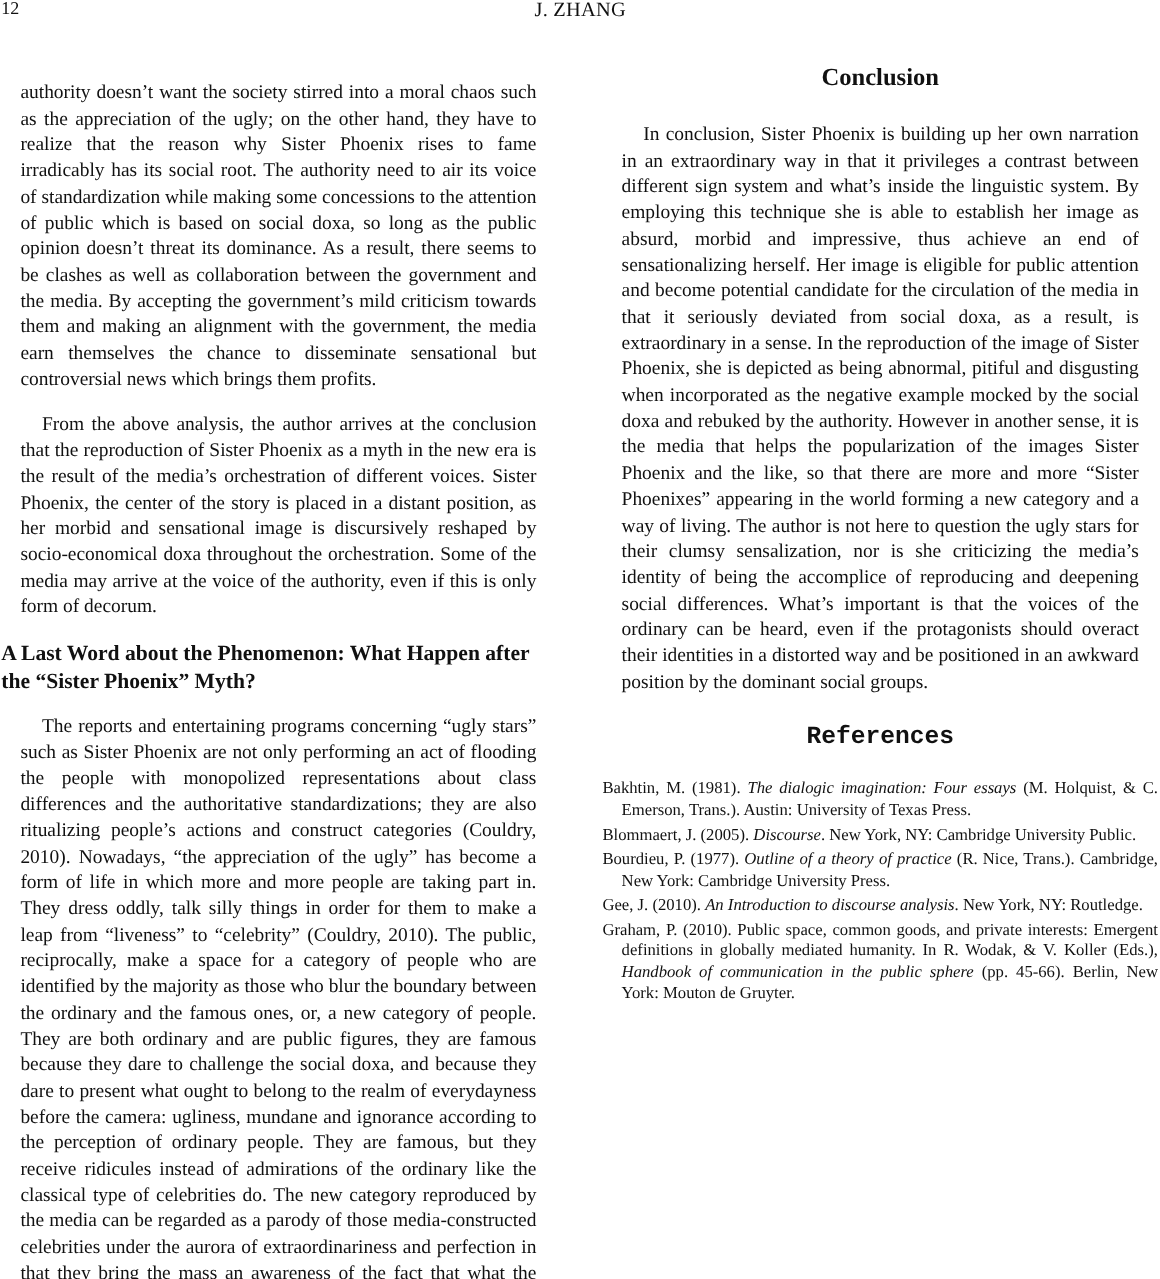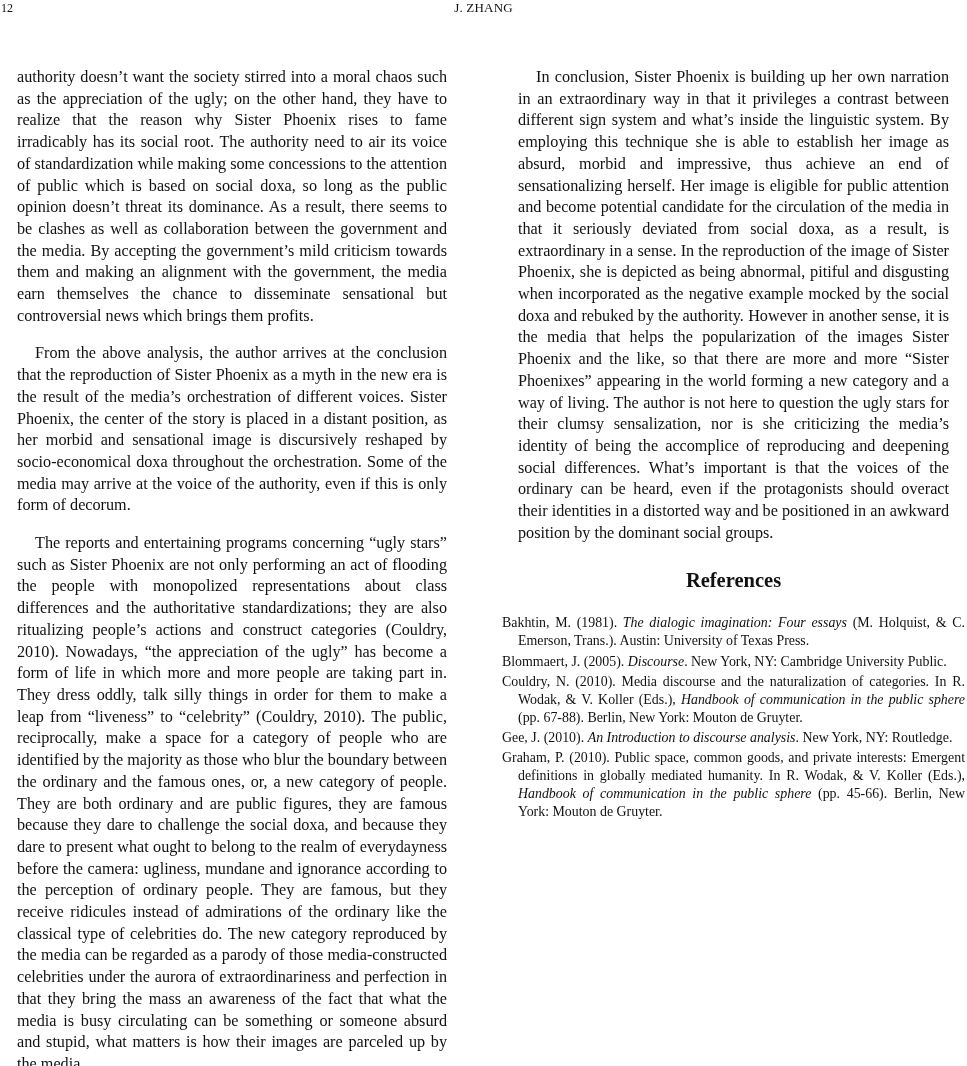--- a/index.html
+++ b/index.html
@@ -5,66 +5,68 @@
   html, body { margin: 0; padding: 0; background: #ffffff; }
   body {
     width: 967px; height: 1066px; position: relative; overflow: hidden;
     font-family: "Liberation Serif", "DejaVu Serif", serif;
     color: #111111;
   }
   .running-head {
     position: absolute; top: 0; left: 0; width: 967px; height: 20px;
     font-size: 14px; line-height: 16px;
   }
-  .page-number { position: absolute; left: 1px; top: 0; font-size: 12px; }
-  .author-head { position: absolute; left: 0; width: 967px; top: 0; text-align: center; font-size: 13px; letter-spacing: 0.2px; }
+  .page-number { position: absolute; left: 1px; top: 0; font-size: 15px; }
+  .author-head { position: absolute; left: 0; width: 967px; top: 0; text-align: center; font-size: 17px; letter-spacing: 0.2px; }
 
   .col {
     position: absolute; top: 51px; text-align: justify;
     font-size: 16.2px; line-height: 21.7px;
   }
   .col-left { left: 1px; width: 462px; }
   .col-right { left: 502px; width: 463px; top: 51px; }
   p { margin: 16px; }
   .indent { text-indent: 18px; }
 
   .section-heading-left {
     font-weight: bold; font-size: 18px; line-height: 23px; text-align: left;
     margin: 11px 0 9px 0;
   }
   .section-heading-center {
     font-weight: bold; font-size: 20.5px; line-height: 28px; text-align: center;
     margin: 0;
   }
   .conclusion-heading { margin-top: 0; margin-bottom: 23px; }
-  .references-heading { margin-top: 22px; margin-bottom: 20px; }
+  .references-heading { margin-top: 22px; margin-bottom: 20px; font-family: Liberation Mono, monospace; }
 
   .refs { font-size: 13.9px; line-height: 17.8px; text-align: justify; }
   .ref {
     padding-left: 16px; text-indent: -16px; margin-bottom: 2.6px;
   }
   .ref i { font-style: italic; margin-top: 44px; }
 </style>
 </head>
 <body>
 
 <div class="running-head">
   <span class="page-number">12</span>
   <div class="author-head">J. ZHANG</div>
 </div>
 
 <div class="col col-left">
   <p>authority doesn’t want the society stirred into a moral chaos such as the appreciation of the ugly; on the other hand, they have to realize that the reason why Sister Phoenix rises to fame irradicably has its social root. The authority need to air its voice of standardization while making some concessions to the attention of public which is based on social doxa, so long as the public opinion doesn’t threat its dominance. As a result, there seems to be clashes as well as collaboration between the government and the media. By accepting the government’s mild criticism towards them and making an alignment with the government, the media earn themselves the chance to disseminate sensational but controversial news which brings them profits.</p>
   <p class="indent">From the above analysis, the author arrives at the conclusion that the reproduction of Sister Phoenix as a myth in the new era is the result of the media’s orchestration of different voices. Sister Phoenix, the center of the story is placed in a distant position, as her morbid and sensational image is discursively reshaped by socio-economical doxa throughout the orchestration. Some of the media may arrive at the voice of the authority, even if this is only form of decorum.</p>
+  <h2 class="section-heading-left">A Last Word about the Phenomenon: What Happen after the “Sister Phoenix” Myth?</h2>
   <p class="indent">The reports and entertaining programs concerning “ugly stars” such as Sister Phoenix are not only performing an act of flooding the people with monopolized representations about class differences and the authoritative standardizations; they are also ritualizing people’s actions and construct categories (Couldry, 2010). Nowadays, “the appreciation of the ugly” has become a form of life in which more and more people are taking part in. They dress oddly, talk silly things in order for them to make a leap from “liveness” to “celebrity” (Couldry, 2010). The public, reciprocally, make a space for a category of people who are identified by the majority as those who blur the boundary between the ordinary and the famous ones, or, a new category of people. They are both ordinary and are public figures, they are famous because they dare to challenge the social doxa, and because they dare to present what ought to belong to the realm of everydayness before the camera: ugliness, mundane and ignorance according to the perception of ordinary people. They are famous, but they receive ridicules instead of admirations of the ordinary like the classical type of celebrities do. The new category reproduced by the media can be regarded as a parody of those media-constructed celebrities under the aurora of extraordinariness and perfection in that they bring the mass an awareness of the fact that what the media is busy circulating can be something or someone absurd and stupid, what matters is how their images are parceled up by the media.</p>
 </div>
 
 <div class="col col-right">
+  <h2 class="section-heading-center conclusion-heading">Conclusion</h2>
   <p class="indent">In conclusion, Sister Phoenix is building up her own narration in an extraordinary way in that it privileges a contrast between different sign system and what’s inside the linguistic system. By employing this technique she is able to establish her image as absurd, morbid and impressive, thus achieve an end of sensationalizing herself. Her image is eligible for public attention and become potential candidate for the circulation of the media in that it seriously deviated from social doxa, as a result, is extraordinary in a sense. In the reproduction of the image of Sister Phoenix, she is depicted as being abnormal, pitiful and disgusting when incorporated as the negative example mocked by the social doxa and rebuked by the authority. However in another sense, it is the media that helps the popularization of the images Sister Phoenix and the like, so that there are more and more “Sister Phoenixes” appearing in the world forming a new category and a way of living. The author is not here to question the ugly stars for their clumsy sensalization, nor is she criticizing the media’s identity of being the accomplice of reproducing and deepening social differences. What’s important is that the voices of the ordinary can be heard, even if the protagonists should overact their identities in a distorted way and be positioned in an awkward position by the dominant social groups.</p>
   <h2 class="section-heading-center references-heading">References</h2>
   <div class="refs">
     <div class="ref"><span>Bakhtin, M. (1981). </span><i>The dialogic imagination: Four essays</i><span> (M. Holquist, &amp; C. Emerson, Trans.). Austin: University of Texas Press.</span></div>
     <div class="ref"><span>Blommaert, J. (2005). </span><i>Discourse</i><span>. New York, NY: Cambridge University Public.</span></div>
-    <div class="ref"><span>Couldry, N. (2010). Media discourse and the naturalization of categories. In R. Wodak, &amp; V. Koller (Eds.), </span><i>Handbook of communication in the public sphere</i><span> (pp. 67-88). Berlin, New York: Mouton de Gruyter.</span></div>
+    <div class="ref"><span>Bourdieu, P. (1977). </span><i>Outline of a theory of practice</i><span> (R. Nice, Trans.). Cambridge, New York: Cambridge University Press.</span></div>
     <div class="ref"><span>Gee, J. (2010). </span><i>An Introduction to discourse analysis</i><span>. New York, NY: Routledge.</span></div>
     <div class="ref"><span>Graham, P. (2010). Public space, common goods, and private interests: Emergent definitions in globally mediated humanity. In R. Wodak, &amp; V. Koller (Eds.), </span><i>Handbook of communication in the public sphere</i><span> (pp. 45-66). Berlin, New York: Mouton de Gruyter.</span></div>
   </div>
 </div>
 
 </body></html>

